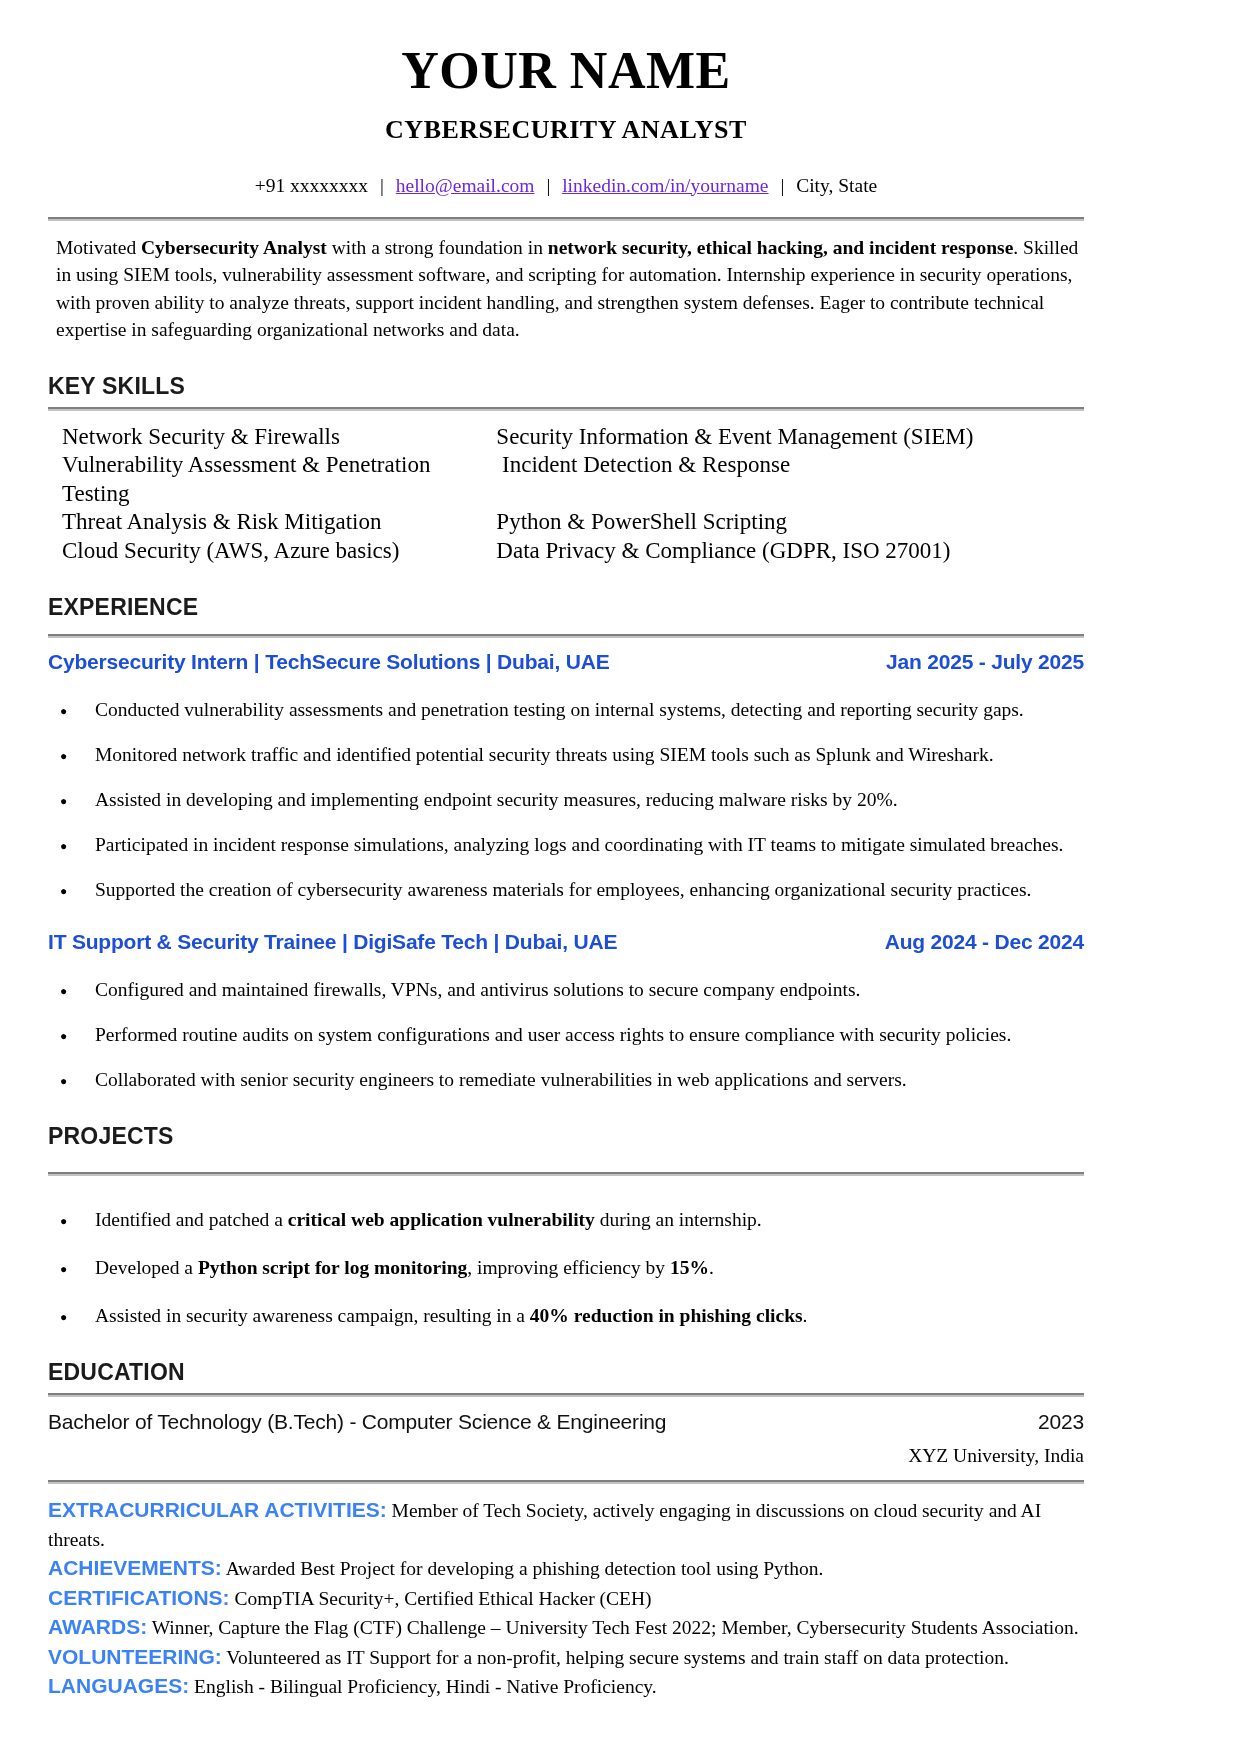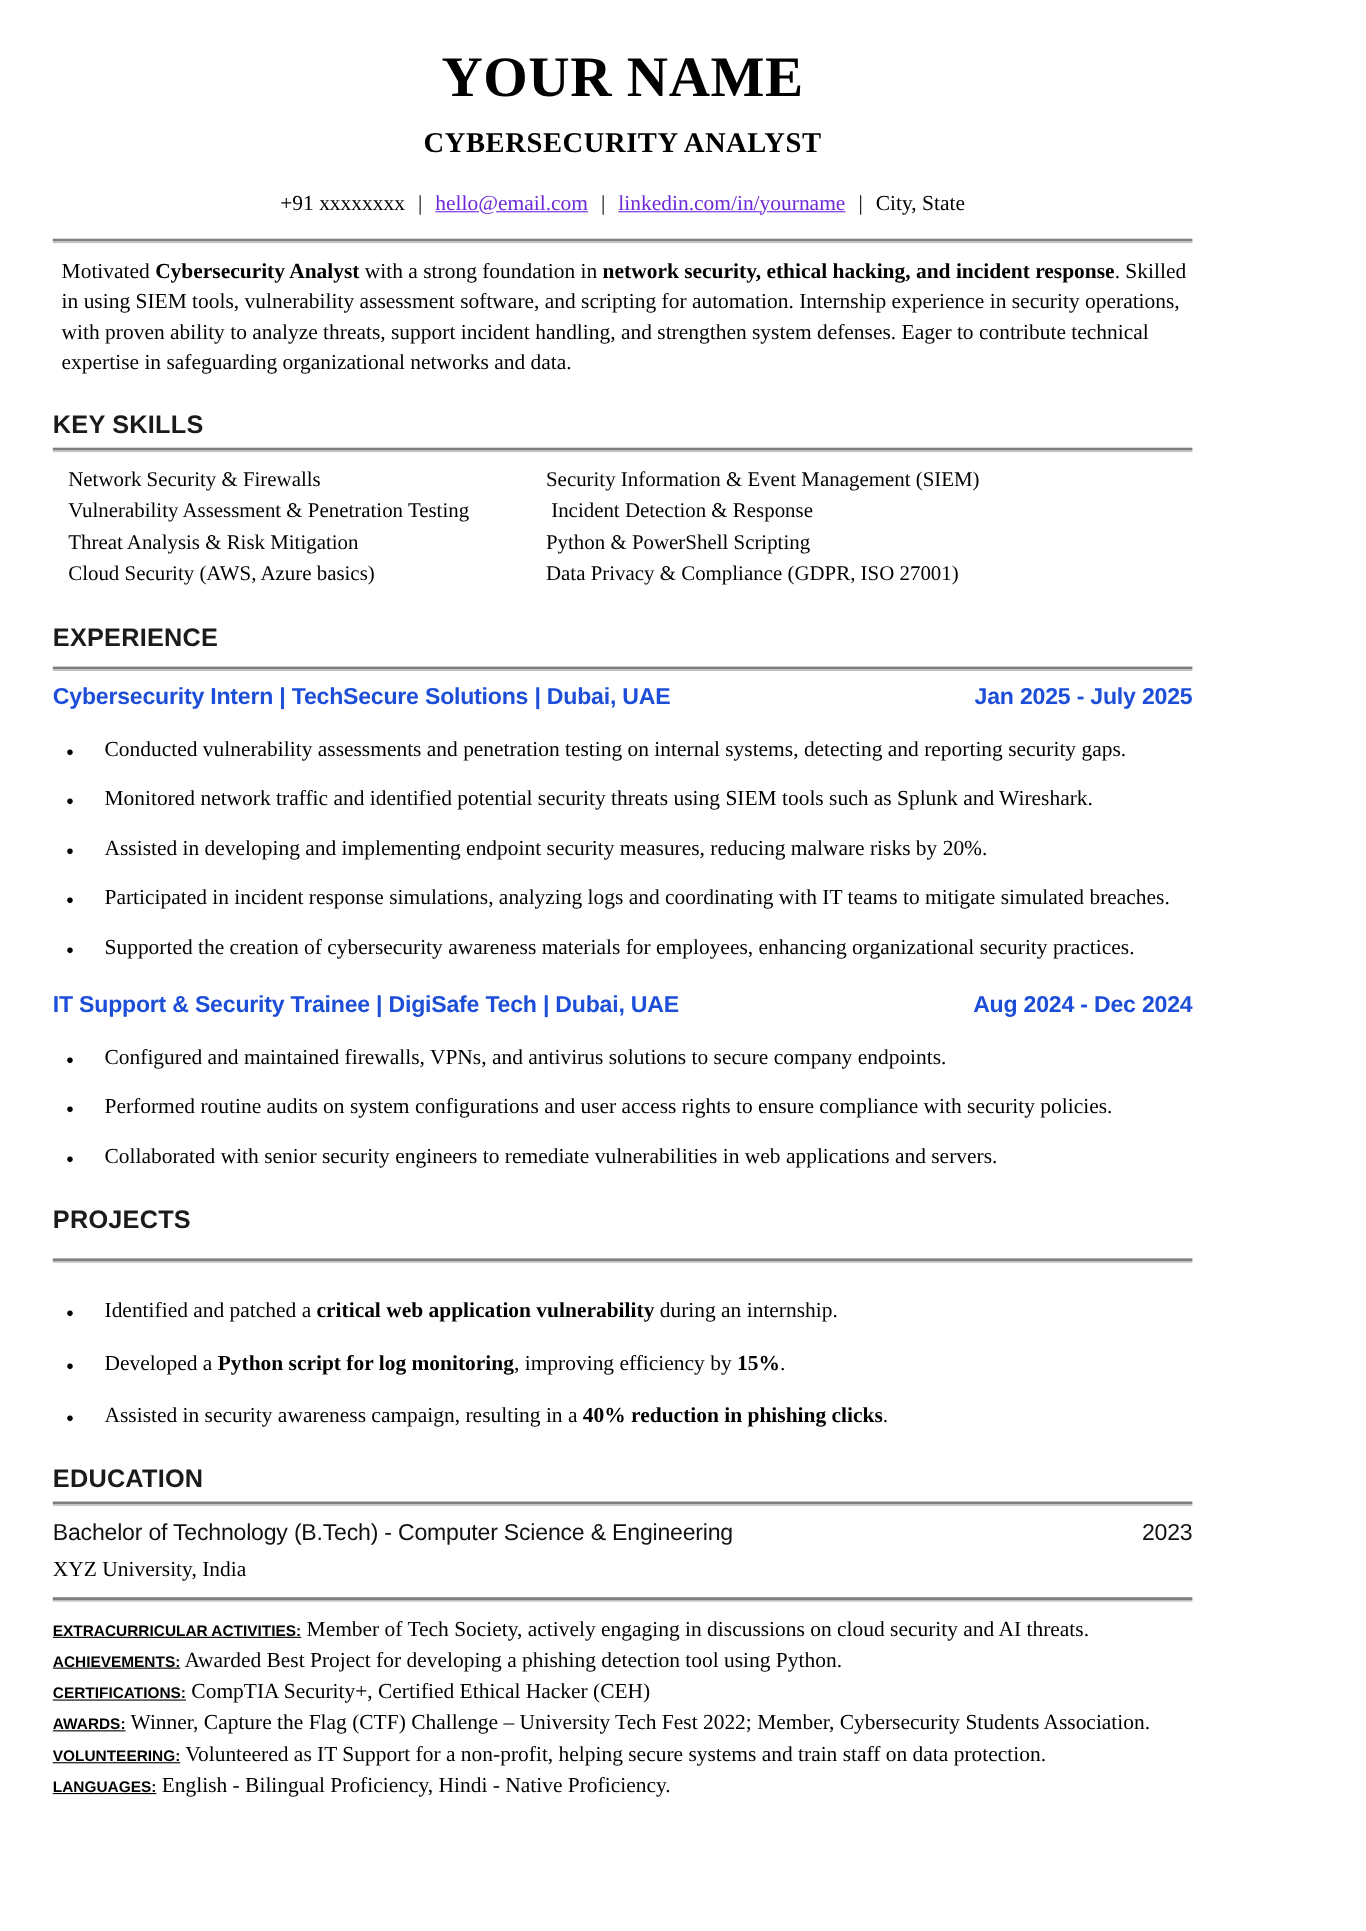--- a/index.html
+++ b/index.html
@@ -20,39 +20,39 @@
   .rule.tight{margin-top:7px;}
   .rule.mid{margin-top:13px;}
   .rule.wide{margin-top:22px;}
 
   .summary{font-size:19.5px;line-height:27.5px;margin:13px 0 0 8px;}
 
   .sec-h{font-family:"Liberation Sans","DejaVu Sans",sans-serif;font-size:23px;font-weight:bold;color:#1b1b1b;margin:0;letter-spacing:.2px;}
   .mt-sec{margin-top:29px;}
 
   
-  .skills{display:grid;grid-template-columns:42.5% 1fr;font-size:19px;line-height:28.5px;margin:12px 0 0 14px;white-space:pre-wrap;}
+  .skills{display:grid;grid-template-columns:42.5% 1fr;font-size:23px;line-height:28.5px;margin:12px 0 0 14px;white-space:pre-wrap;}
 
   
   .jobhead{display:flex;justify-content:space-between;align-items:baseline;margin-top:12px;font-family:"Liberation Sans","DejaVu Sans",sans-serif;font-weight:bold;font-size:21px;letter-spacing:-.2px;color:#1d4ed8;}
   .jobhead.later{margin-top:26px;}
   ul.blts{list-style:none;margin:22px 0 0 0;padding:0;font-size:19.5px;line-height:28px;}
   ul.blts li{position:relative;padding-left:47px;margin-bottom:17px;}
   ul.blts li::before{content:"●";position:absolute;left:12px;top:1px;font-size:12px;}
   ul.blts.proj{margin-top:30px;}
   ul.blts.proj li{margin-bottom:20px;}
 
   
   .degree{display:flex;justify-content:space-between;align-items:baseline;margin-top:13px;font-family:"Liberation Sans","DejaVu Sans",sans-serif;font-weight:normal;font-size:21px;letter-spacing:-.2px;color:#111;}
-  .school{font-size:19.5px;margin-top:11px;}
+  .school{font-size:19.5px;margin-top:11px;text-align:right;}
 
   
   .extras{margin-top:12px;font-size:19.5px;line-height:28.5px;}
   .extra-line{margin:0;}
-  .extra-line .lbl{font-family:"Liberation Sans","DejaVu Sans",sans-serif;font-weight:bold;font-size:14px;color:#000000;text-decoration:underline;}
+  .extra-line .lbl{font-family:"Liberation Sans","DejaVu Sans",sans-serif;font-weight:bold;font-size:21px;color:#3b82f6;}
   .extra-line:last-child{margin-top:0;}
 </style>
 </head>
 <body>
 
 <div class="page">
 
   <div class="hdr">
     <h1 class="name">YOUR NAME</h1>
     <h2 class="role">CYBERSECURITY ANALYST</h2>

